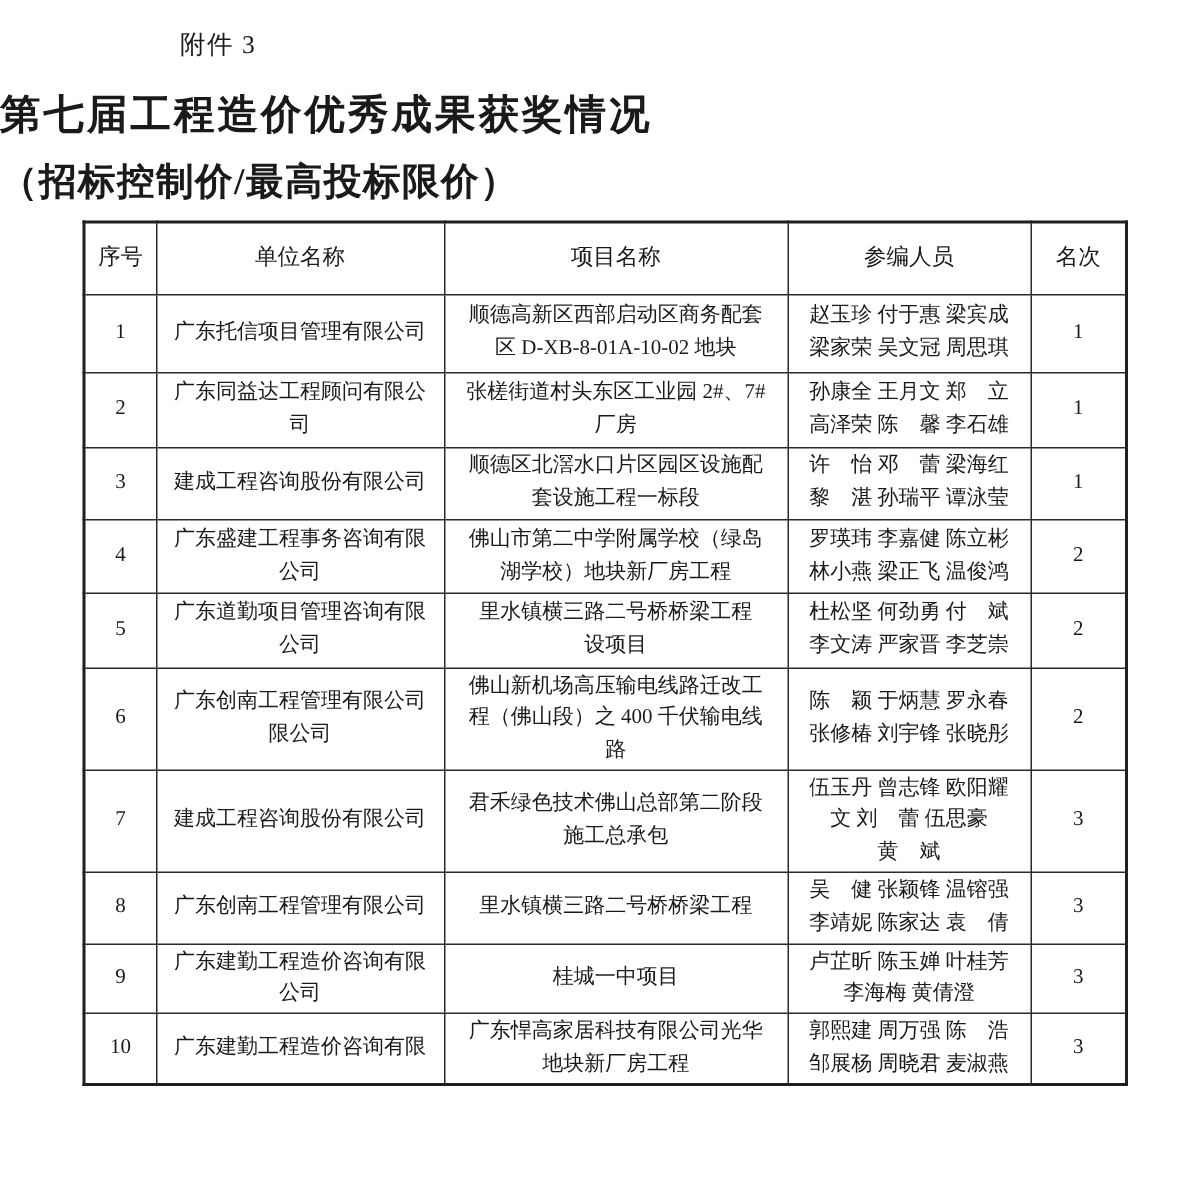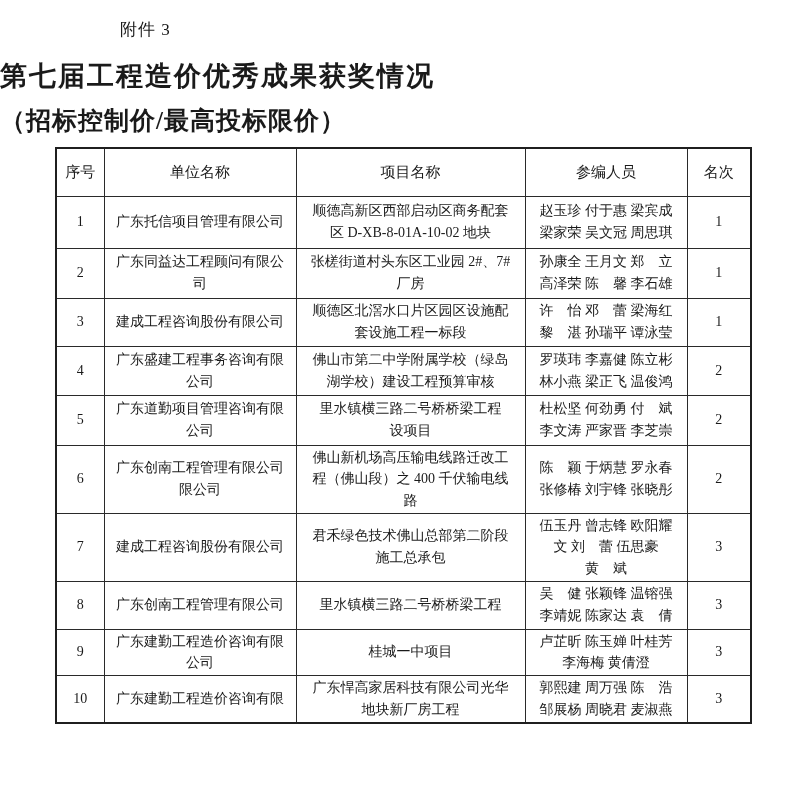--- a/index.html
+++ b/index.html
@@ -94,21 +94,21 @@
 套设施工程一标段</td>
         <td>许　怡 邓　蕾 梁海红
 黎　湛 孙瑞平 谭泳莹</td>
         <td>1</td>
       </tr>
       <tr class="r3">
         <td>4</td>
         <td>广东盛建工程事务咨询有限
 公司</td>
         <td>佛山市第二中学附属学校（绿岛
-湖学校）建设工程预算审核</td>
+湖学校）地块新厂房工程</td>
         <td>罗瑛玮 李嘉健 陈立彬
 林小燕 梁正飞 温俊鸿</td>
         <td>2</td>
       </tr>
       <tr class="r4">
         <td>5</td>
         <td>广东道勤项目管理咨询有限
 公司</td>
         <td>里水镇横三路二号桥桥梁工程
 设项目</td>

